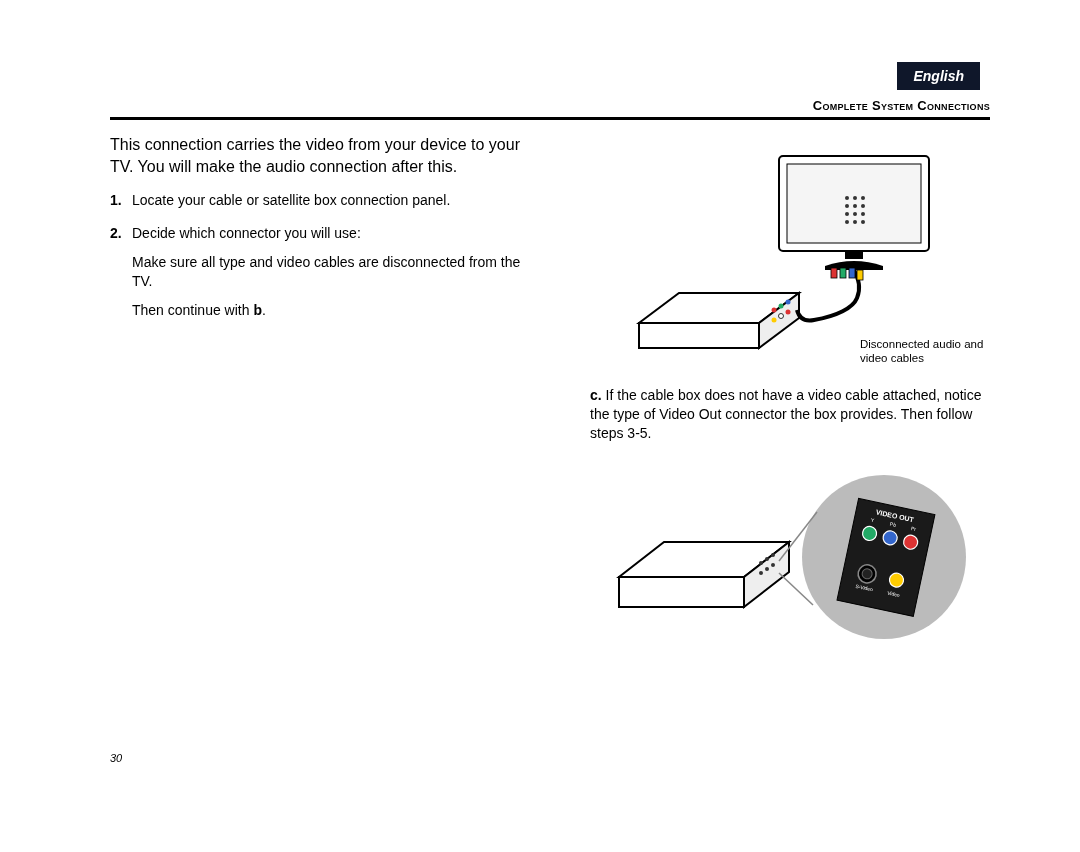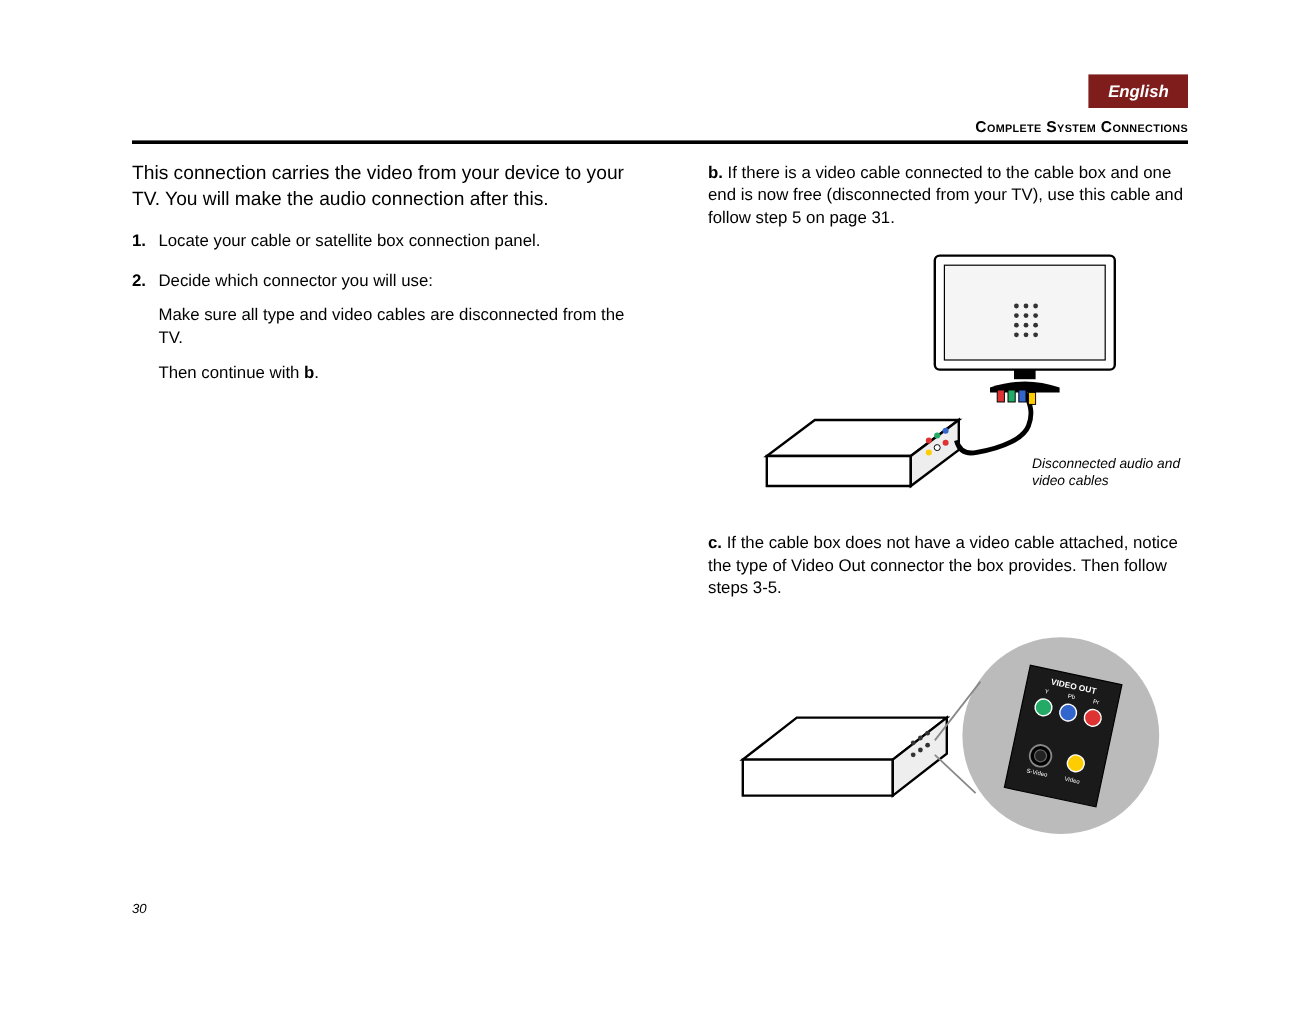--- a/index.html
+++ b/index.html
@@ -11,22 +11,22 @@
     width: 1080px;
     height: 852px;
     position: relative;
   }
   .page {
     padding: 60px 90px 40px 110px;
   }
   .lang-tab {
     position: absolute;
     top: 62px;
-    right: 90px;
-    background: #7f1d1d;
+    right: 100px;
+    background: #0f172a;
     color: #fff;
     font-weight: bold;
     font-style: italic;
     font-size: 14px;
     padding: 6px 16px;
   }
   .section-header {
     font-size: 13px;
     font-weight: bold;
     letter-spacing: 0.3px;
@@ -136,26 +136,20 @@
                 <span>Then continue with </span><b>b</b><span>.</span>
               </p>
             </div>
           </span>
         </li>
       </ol>
     </div>
 
     <div class="col">
 
-      <div class="right-sub">
-        <p>
-          <span class="lbl" style="font-weight:bold">b.</span>
-          <span>If there is a video cable connected to the cable box and one end is now free (disconnected from your TV), use this cable and follow step 5 on page 31.</span>
-        </p>
-      </div>
 
       <div class="figure" style="height:220px;">
         <svg width="360" height="220" viewBox="0 0 360 220">
 
           <g>
             <rect x="180" y="8" width="150" height="95" rx="4" fill="#fff" stroke="#000" stroke-width="2"></rect>
             <rect x="188" y="16" width="134" height="79" fill="#f5f5f5" stroke="#000" stroke-width="1"></rect>
 
             <g fill="#333">
               <circle cx="248" cy="50" r="2"></circle>
@@ -195,21 +189,21 @@
             <path d="M255 122 C260 132 262 140 258 150 C254 160 238 168 215 172 C205 174 200 170 198 162" fill="none" stroke="#000" stroke-width="4"></path>
 
             <g>
               <rect x="232" y="120" width="6" height="10" fill="#d33" stroke="#000" stroke-width="0.8"></rect>
               <rect x="241" y="120" width="6" height="10" fill="#2a6" stroke="#000" stroke-width="0.8"></rect>
               <rect x="250" y="120" width="6" height="10" fill="#36c" stroke="#000" stroke-width="0.8"></rect>
               <rect x="258" y="122" width="6" height="10" fill="#fc0" stroke="#000" stroke-width="0.8"></rect>
             </g>
           </g>
         </svg>
-        <div class="fig-caption" style="right:0; top:175px; width:130px;font-style:italic;">Disconnected audio and video cables</div>
+        <div class="fig-caption" style="right:0; top:189px; width:130px;">Disconnected audio and video cables</div>
       </div>
 
       <div class="right-sub">
         <p>
           <span class="lbl" style="font-weight:bold">c.</span>
           <span>If the cable box does not have a video cable attached, notice the type of Video Out connector the box provides. Then follow steps 3-5.</span>
         </p>
       </div>
 
       <div class="figure" style="height:200px;">

